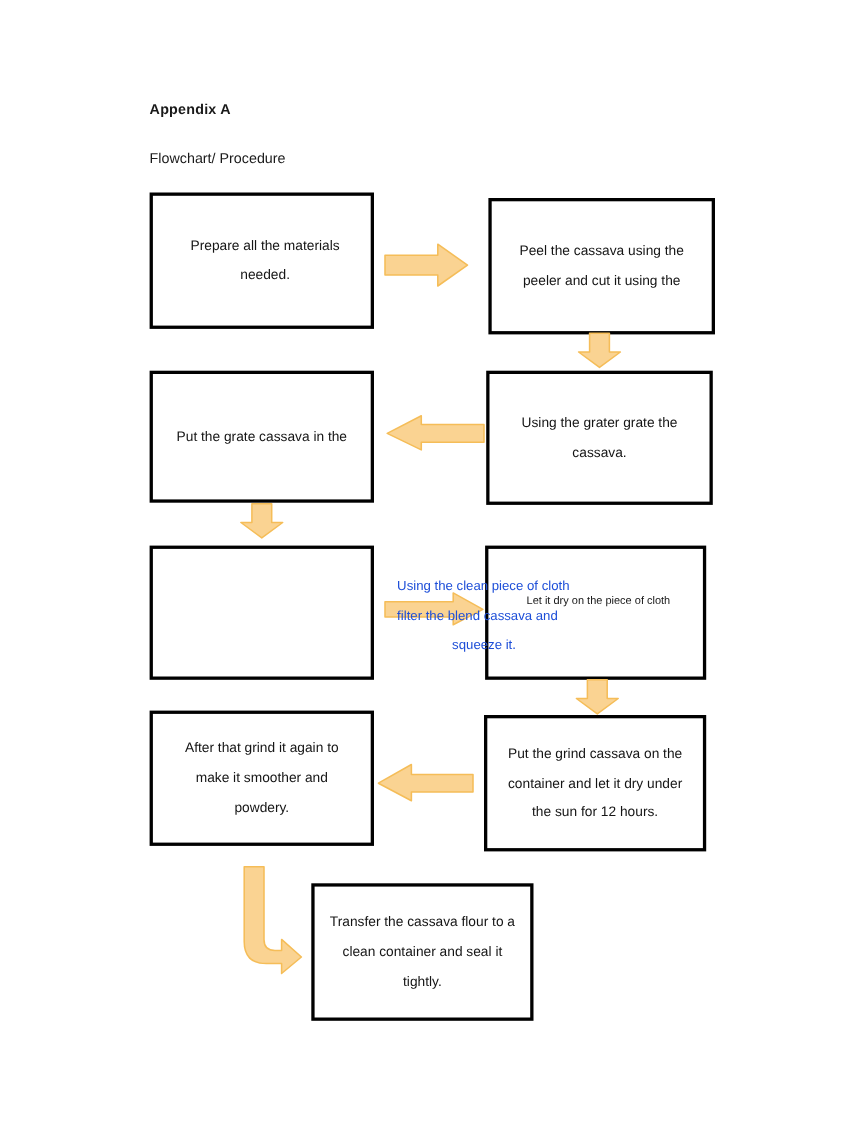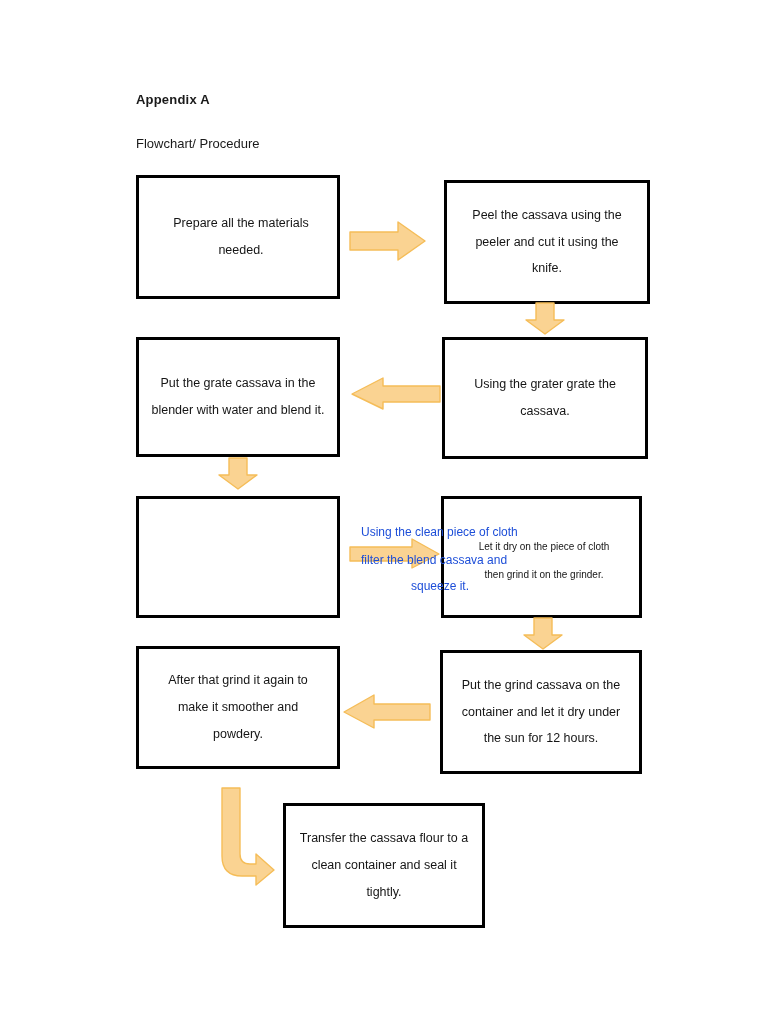--- a/index.html
+++ b/index.html
@@ -105,34 +105,32 @@
   <div class="arrow" style="left:350px; top:222px;">
     <svg width="76" height="38" viewBox="0 0 76 38" aria-hidden="true">
       <polygon points="0,10 48,10 48,0 75,19 48,38 48,28 0,28" fill="#fad392" stroke="#f5bd58" stroke-width="1.4" stroke-linejoin="round"></polygon>
     </svg>
   </div>
 
   <div class="fbox" style="left:444px; top:180px; width:206px; height:124px;">
     <div class="txt">
       <div>Peel the cassava using the</div>
       <div>peeler and cut it using the</div>
-      <div>knife.</div>
     </div>
   </div>
 
   <div class="arrow" style="left:526px; top:303px;">
     <svg width="38" height="32" viewBox="0 0 38 32" aria-hidden="true">
       <polygon points="10,0 28,0 28,17 38,17 19,31 0,17 10,17" fill="#fad392" stroke="#f5bd58" stroke-width="1.4" stroke-linejoin="round"></polygon>
     </svg>
   </div>
 
   <div class="fbox" style="left:136px; top:337px; width:204px; height:120px;">
     <div class="txt">
       <div>Put the grate cassava in the</div>
-      <div>blender with water and blend it.</div>
     </div>
   </div>
 
   <div class="arrow" style="left:352px; top:378px;">
     <svg width="88" height="32" viewBox="0 0 88 32" aria-hidden="true">
       <polygon points="88,8 31,8 31,0 0,16 31,31 31,24 88,24" fill="#fad392" stroke="#f5bd58" stroke-width="1.4" stroke-linejoin="round"></polygon>
     </svg>
   </div>
 
   <div class="fbox" style="left:442px; top:337px; width:206px; height:122px;">
@@ -158,21 +156,20 @@
     <svg width="90" height="30" viewBox="0 0 90 30" aria-hidden="true">
       <polygon points="0,8 62,8 62,0 89,15 62,29 62,22 0,22" fill="#fad392" stroke="#f5bd58" stroke-width="1.4" stroke-linejoin="round"></polygon>
     </svg>
   </div>
 
   <div class="fbox" style="left:441px; top:496px; width:201px; height:122px;">
   </div>
 
   <div class="over-box-text" style="left:449px; top:536px; width:190px;">
     <div>Let it dry on the piece of cloth</div>
-    <div style="margin-top:6px;">then grind it on the grinder.</div>
   </div>
 
   <div class="float-caption" style="left:361px; top:520px;">
     <span>Using the clean piece of cloth</span>
     <span class="l2" style="margin-top:2px;">filter the blend cassava and</span>
     <span class="l3" style="margin-left:50px;">squeeze it.</span>
   </div>
 
   <div class="arrow" style="left:524px; top:618px;">
     <svg width="38" height="32" viewBox="0 0 38 32" aria-hidden="true">

